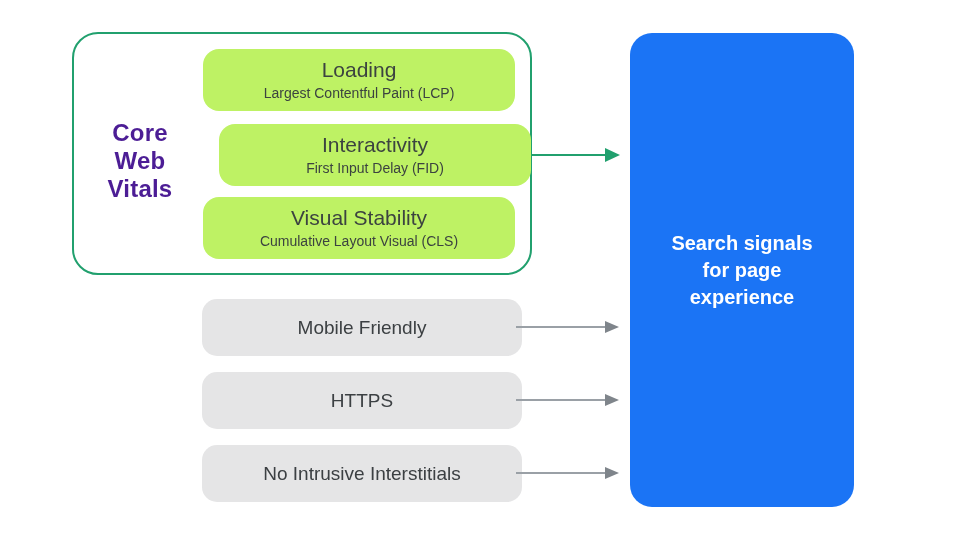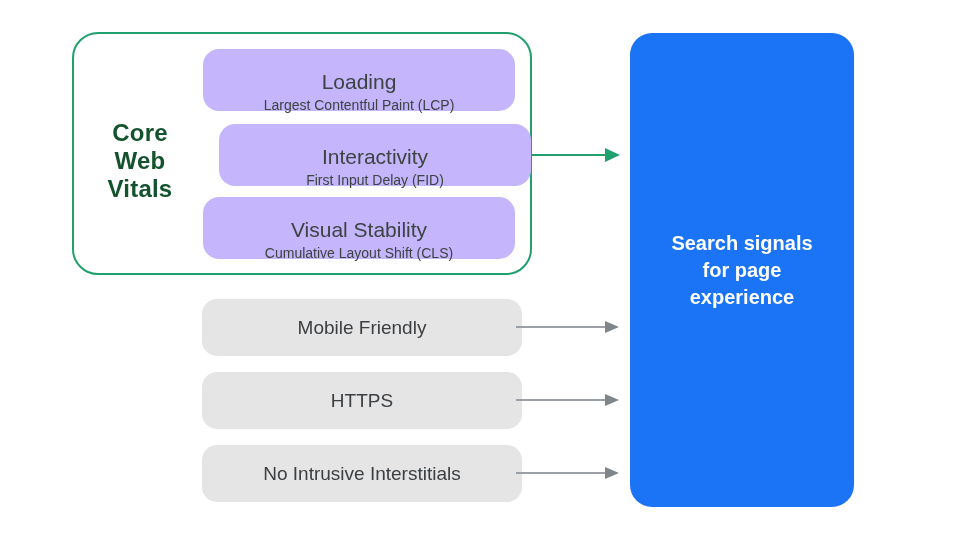--- a/index.html
+++ b/index.html
@@ -27,37 +27,37 @@
     border-radius: 26px;
     box-sizing: border-box;
     background: #ffffff;
   }
   .cwv-label {
     position: absolute;
     left: 12px;
     top: 85px;
     width: 108px;
     text-align: center;
-    color: #14532d;
+    color: #4c1d95;
     font-size: 24px;
     line-height: 28px;
     font-weight: 700;
     white-space: pre-line;
     letter-spacing: 0.2px;
   }
   .vital-card {
     position: absolute;
     left: 129px;
     width: 312px;
     height: 62px;
-    background: #c4b5fd;
+    background: #bef264;
     border-radius: 16px;
     text-align: center;
     box-sizing: border-box;
-    padding-top: 20px;
+    padding-top: 8px;
   }
   .vital-card.v0 { top: 15px; }
   .vital-card.v1 { top: 90px; margin-left: 16px; }
   .vital-card.v2 { top: 163px; }
   .vital-title {
     font-size: 21px;
     line-height: 26px;
     font-weight: 500;
     color: #3C4340;
   }
@@ -145,21 +145,21 @@
       <div class="vital-subtitle">Largest Contentful Paint (LCP)</div>
     </div>
 
     <div class="vital-card v1">
       <div class="vital-title">Interactivity</div>
       <div class="vital-subtitle">First Input Delay (FID)</div>
     </div>
 
     <div class="vital-card v2">
       <div class="vital-title">Visual Stability</div>
-      <div class="vital-subtitle">Cumulative Layout Shift (CLS)</div>
+      <div class="vital-subtitle">Cumulative Layout Visual (CLS)</div>
     </div>
   </div>
 
   <div class="arrow-green">
     <div class="arrow-line"></div>
     <div class="arrow-head"></div>
   </div>
 
   <div class="signal-pill s0">Mobile Friendly</div>
   <div class="signal-pill s1">HTTPS</div>

